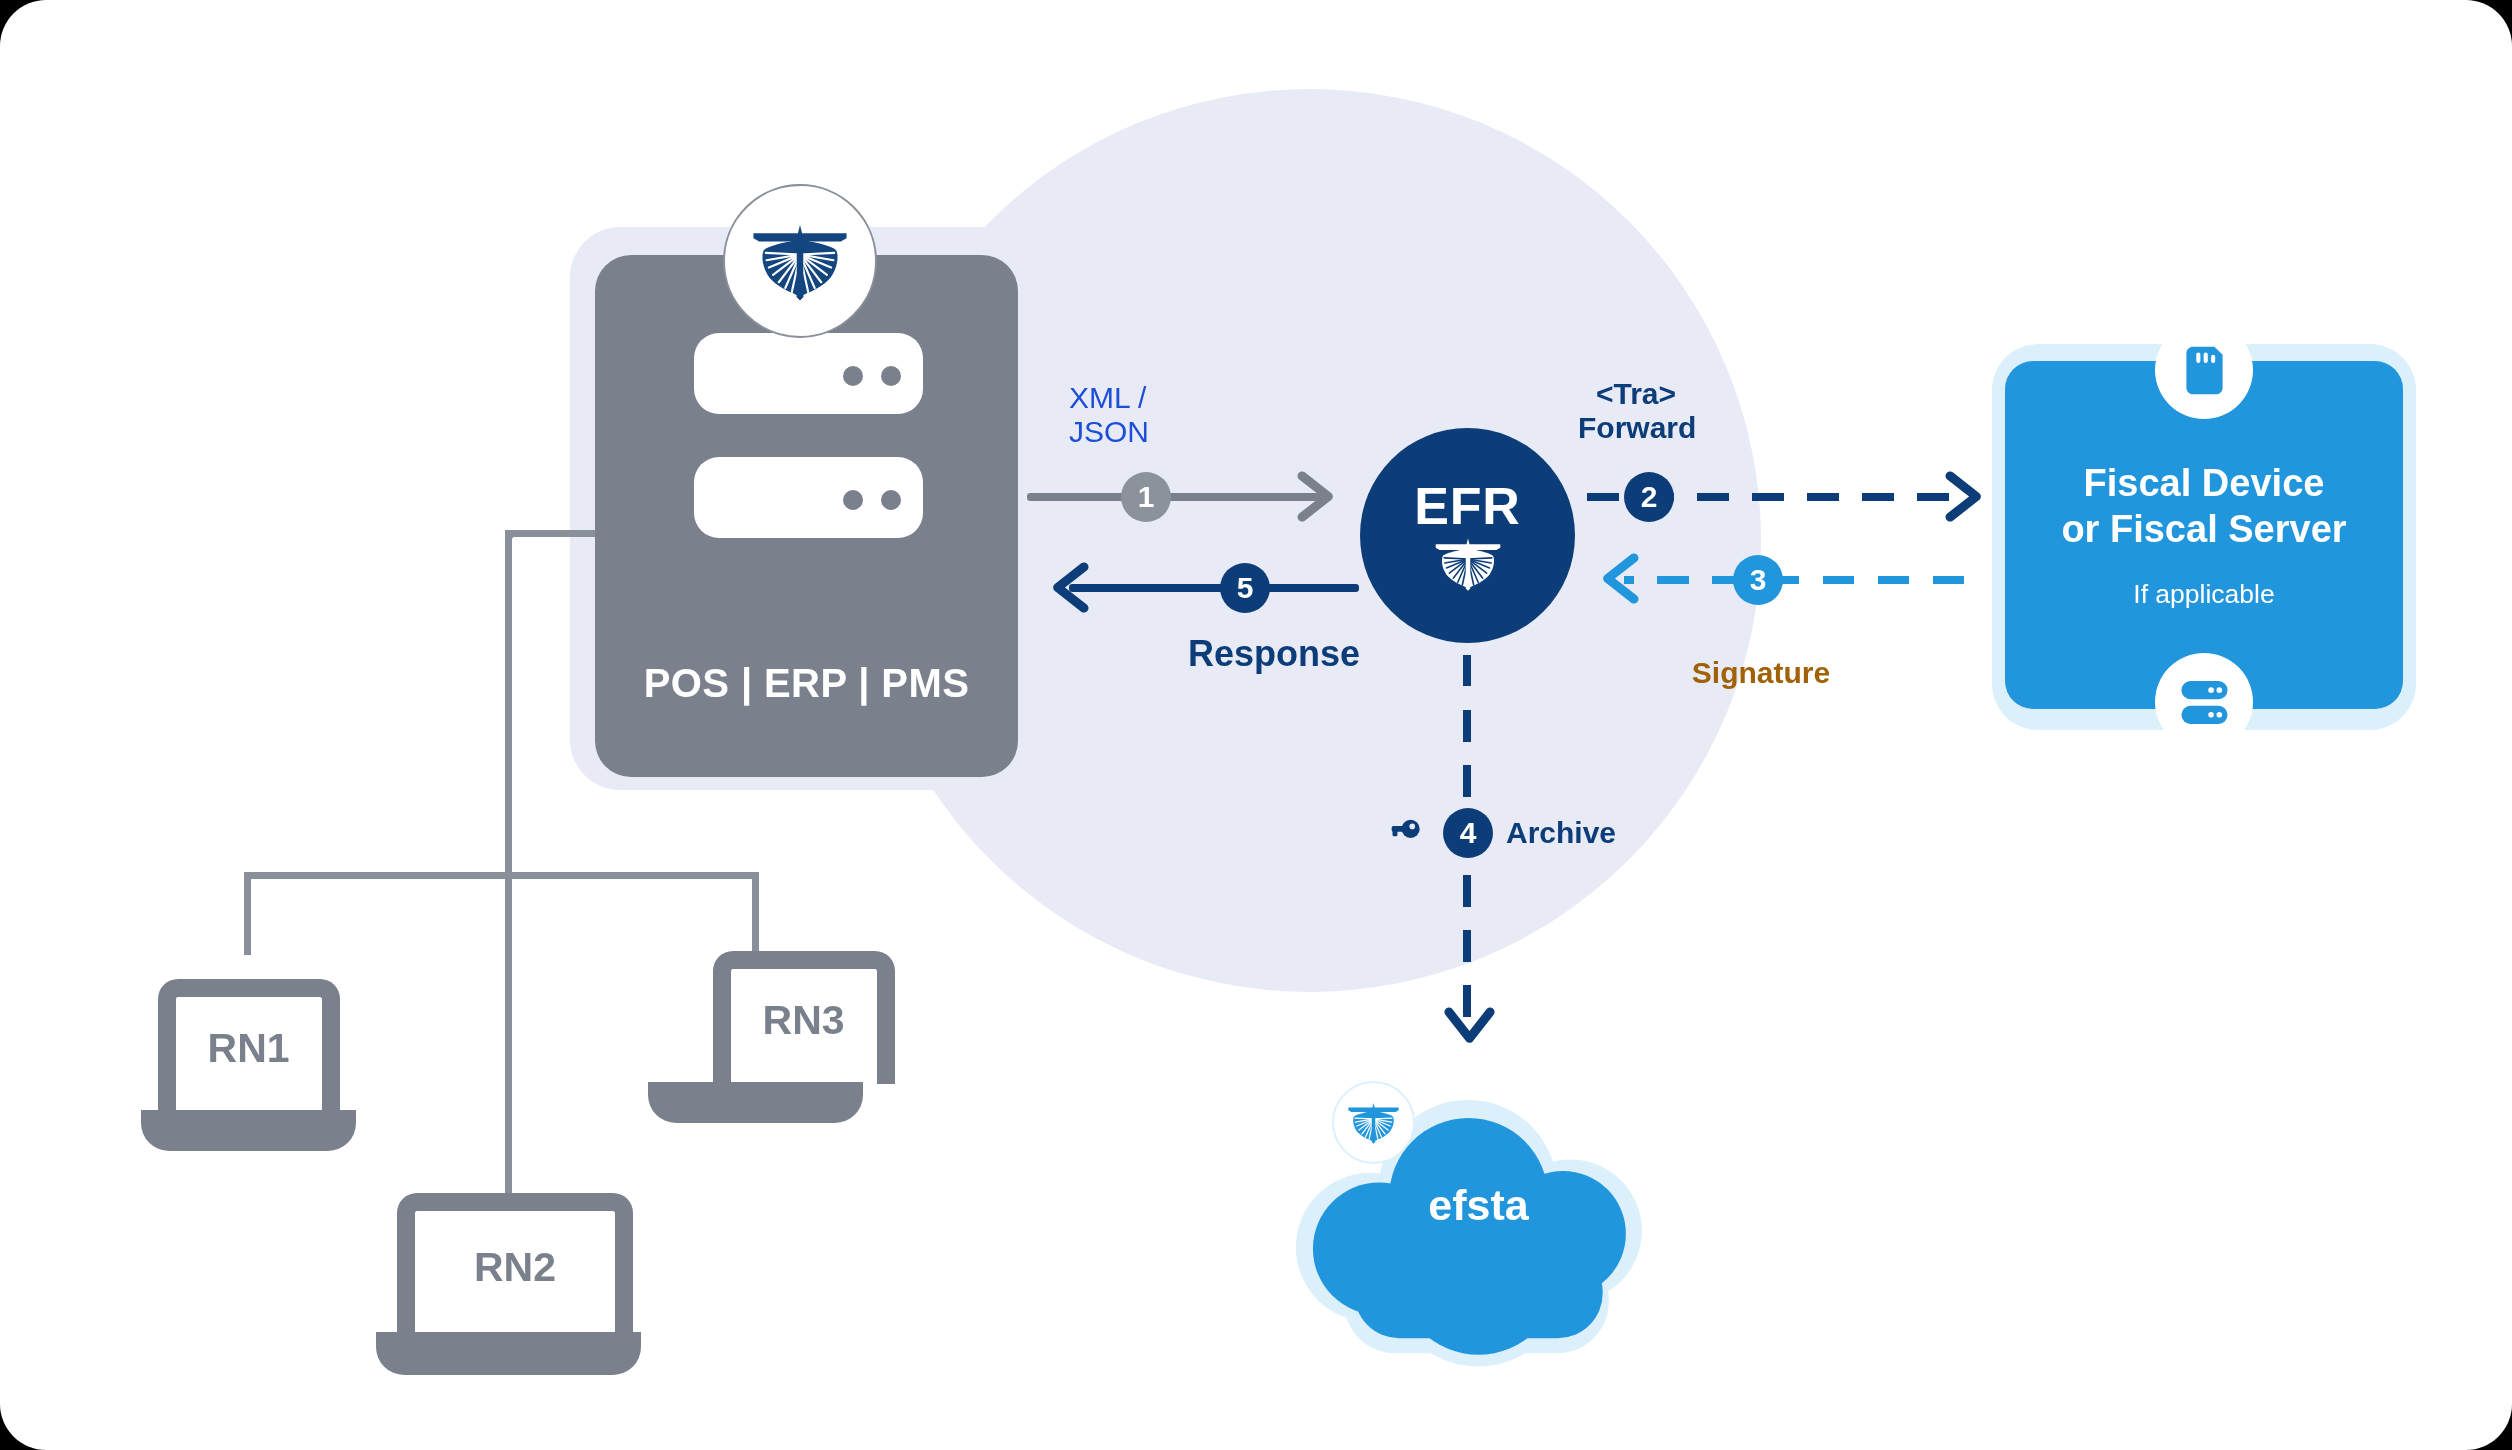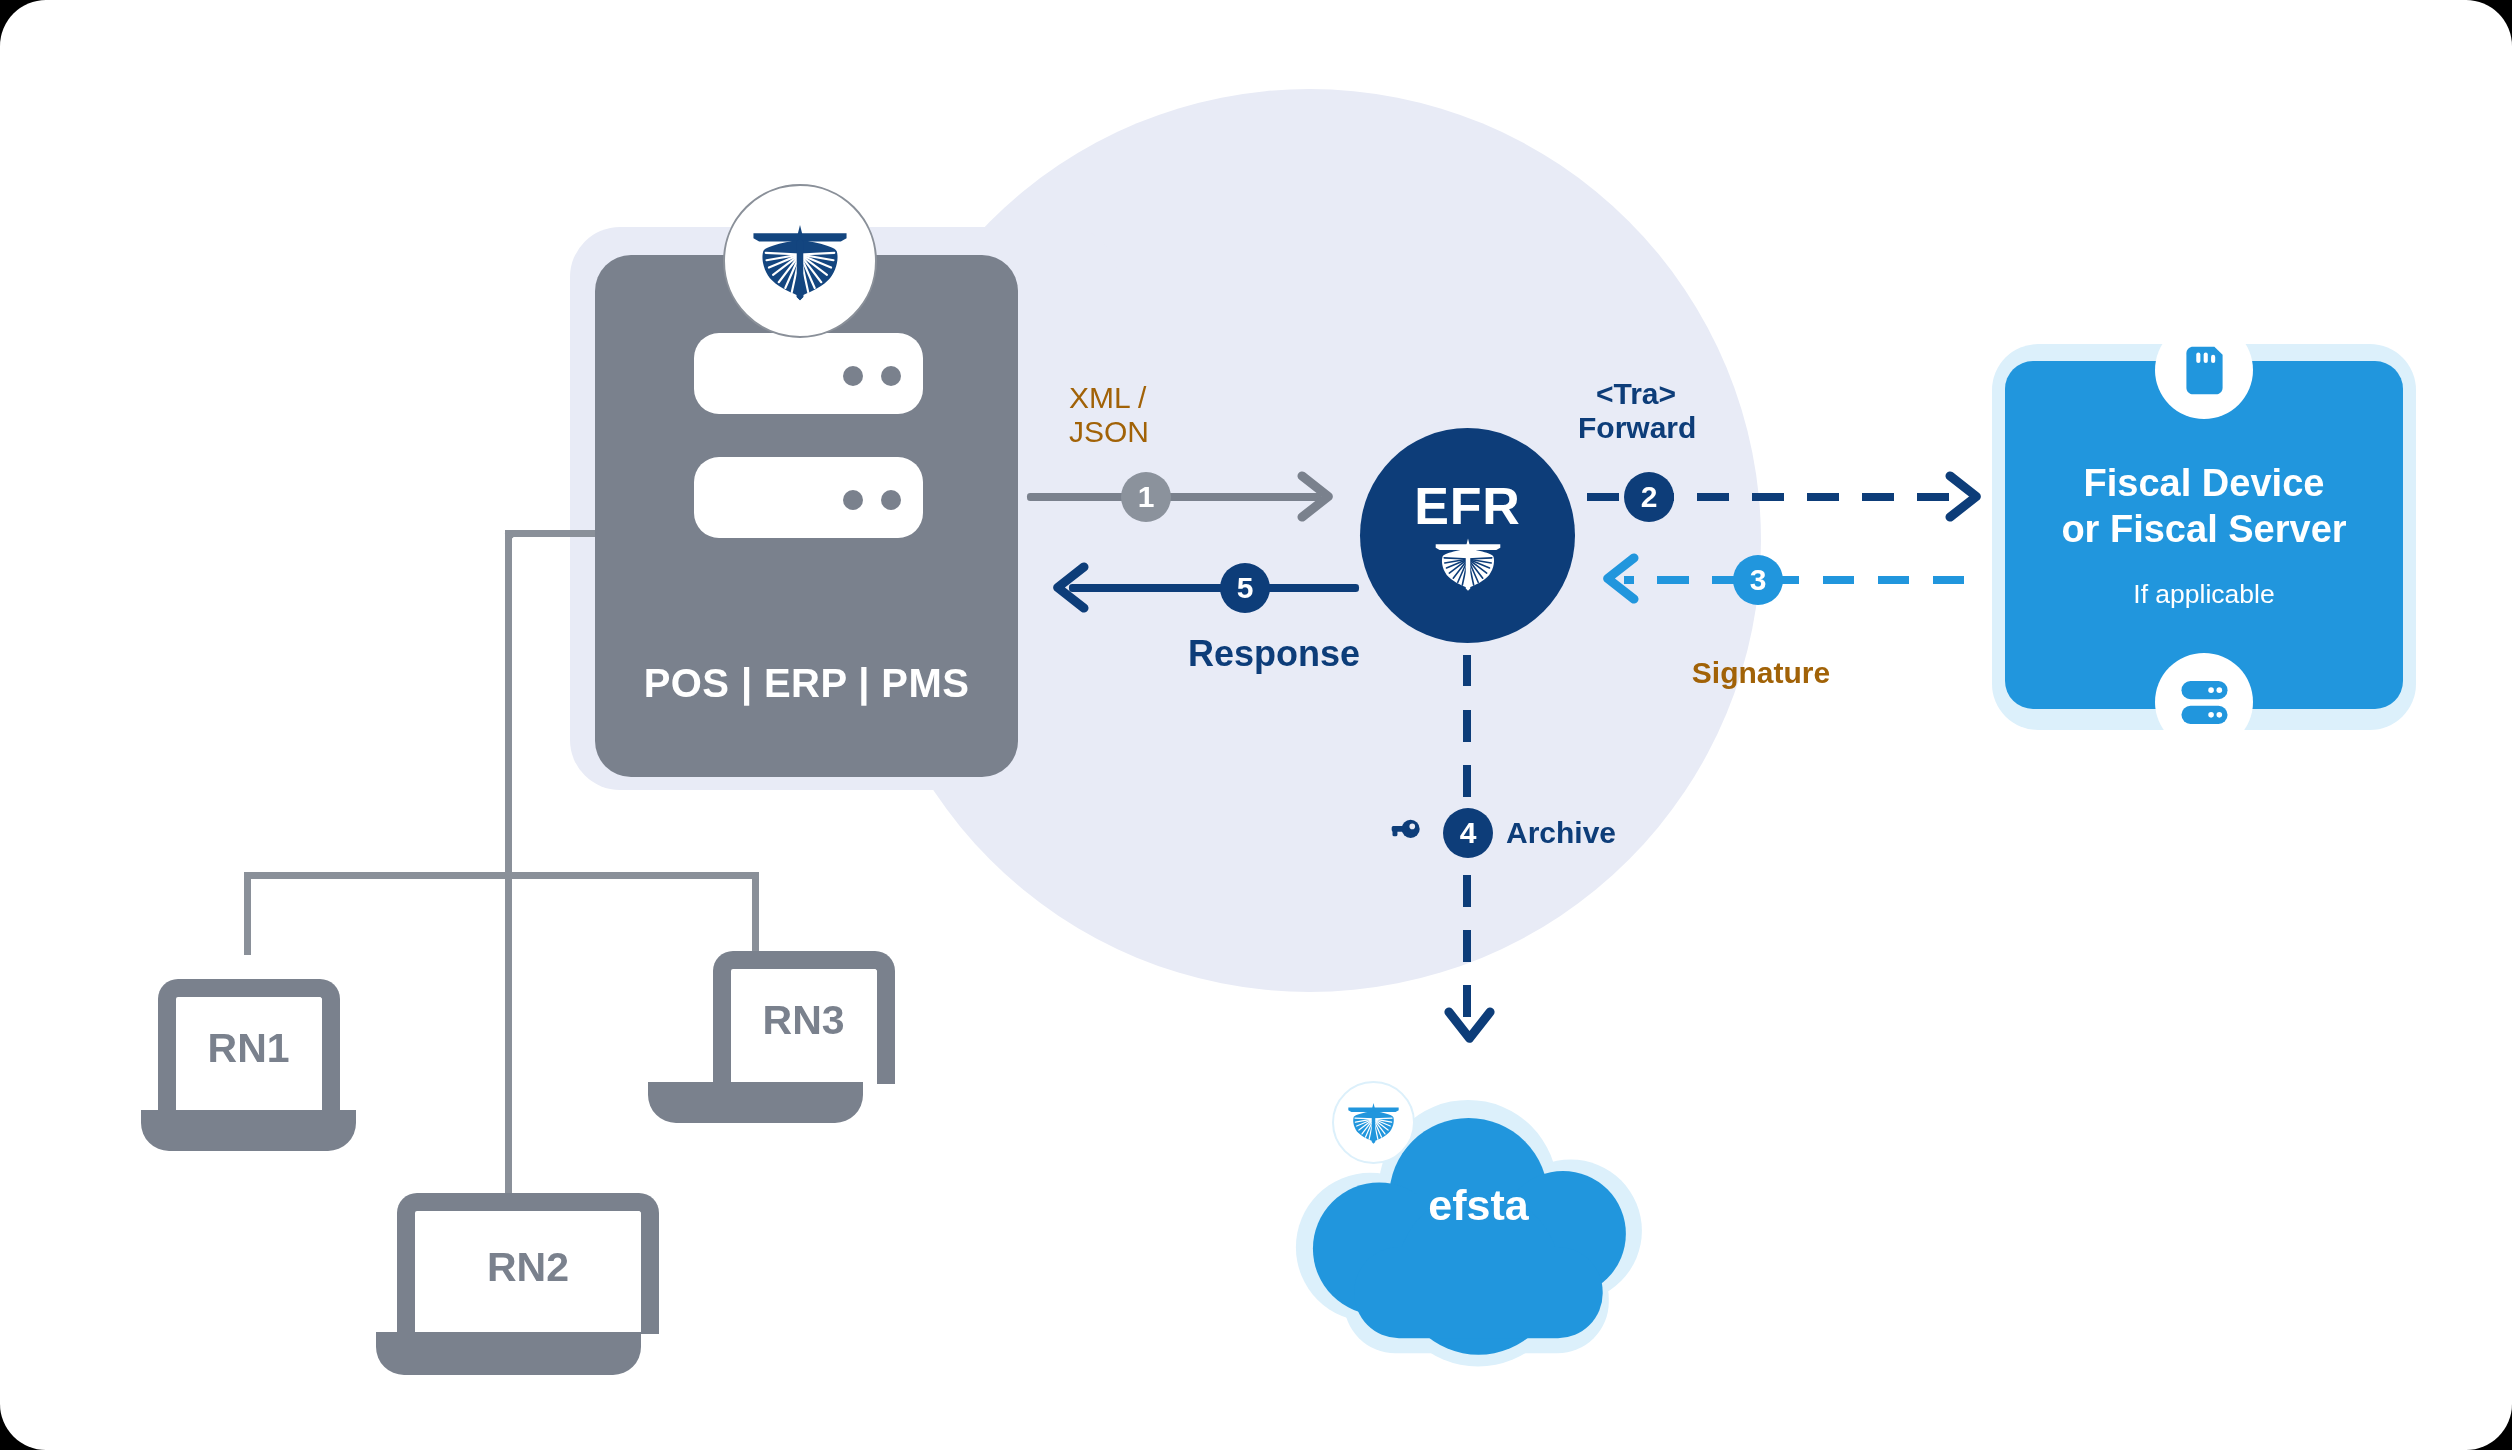--- a/index.html
+++ b/index.html
@@ -122,21 +122,21 @@
   #a1-line { left: 1027px; top: 493px; width: 294px; background: #7a818d; }
   #a1-head {
     left: 1297px; top: 471px; width: 38px; height: 51px;
   }
   #a1-badge {
     left: 1121px; top: 472px; width: 50px; height: 50px;
     background: #8b929c;
   }
   #a1-label {
     left: 1069px; top: 381px; width: 182px;
-    color: #a16207; font-size: 30px; font-weight: normal; text-align: left;
+    color: #1d4ed8; font-size: 30px; font-weight: normal; text-align: left;
   }
 
   
   #a5-line { left: 1069px; top: 584px; width: 290px; background: #0d3d79; }
   #a5-head { left: 1051px; top: 562px; width: 38px; height: 51px; }
   #a5-badge {
     left: 1220px; top: 563px; width: 50px; height: 50px;
     background: #0d3d79;
   }
   #a5-label {
@@ -510,20 +510,20 @@
   </div>
 
   <div class="abs" style="left:648px; top:951px; width:215px; height:179px;">
     <div class="laptop-screen" style="position:absolute; left:16.6px; top:0; width:182px; height:133px;margin-left:48px;">
       <div class="laptop-label" style="position:absolute; left:0; top:28px;">RN3</div>
     </div>
     <div class="laptop-base" style="position:absolute; left:0; top:131px; width:215px; height:41px;"></div>
   </div>
 
   <div class="abs" style="left:376px; top:1193px; width:265px; height:191px;">
-    <div class="laptop-screen" style="position:absolute; left:21px; top:0; width:262px; height:141px;">
+    <div class="laptop-screen" style="position:absolute; left:21px; top:0; width:236px; height:141px;">
       <div class="laptop-label" style="position:absolute; left:0; top:33px;">RN2</div>
     </div>
     <div class="laptop-base" style="position:absolute; left:0; top:139px; width:265px; height:43px;"></div>
   </div>
 
 </div>
 
 
 </body></html>

